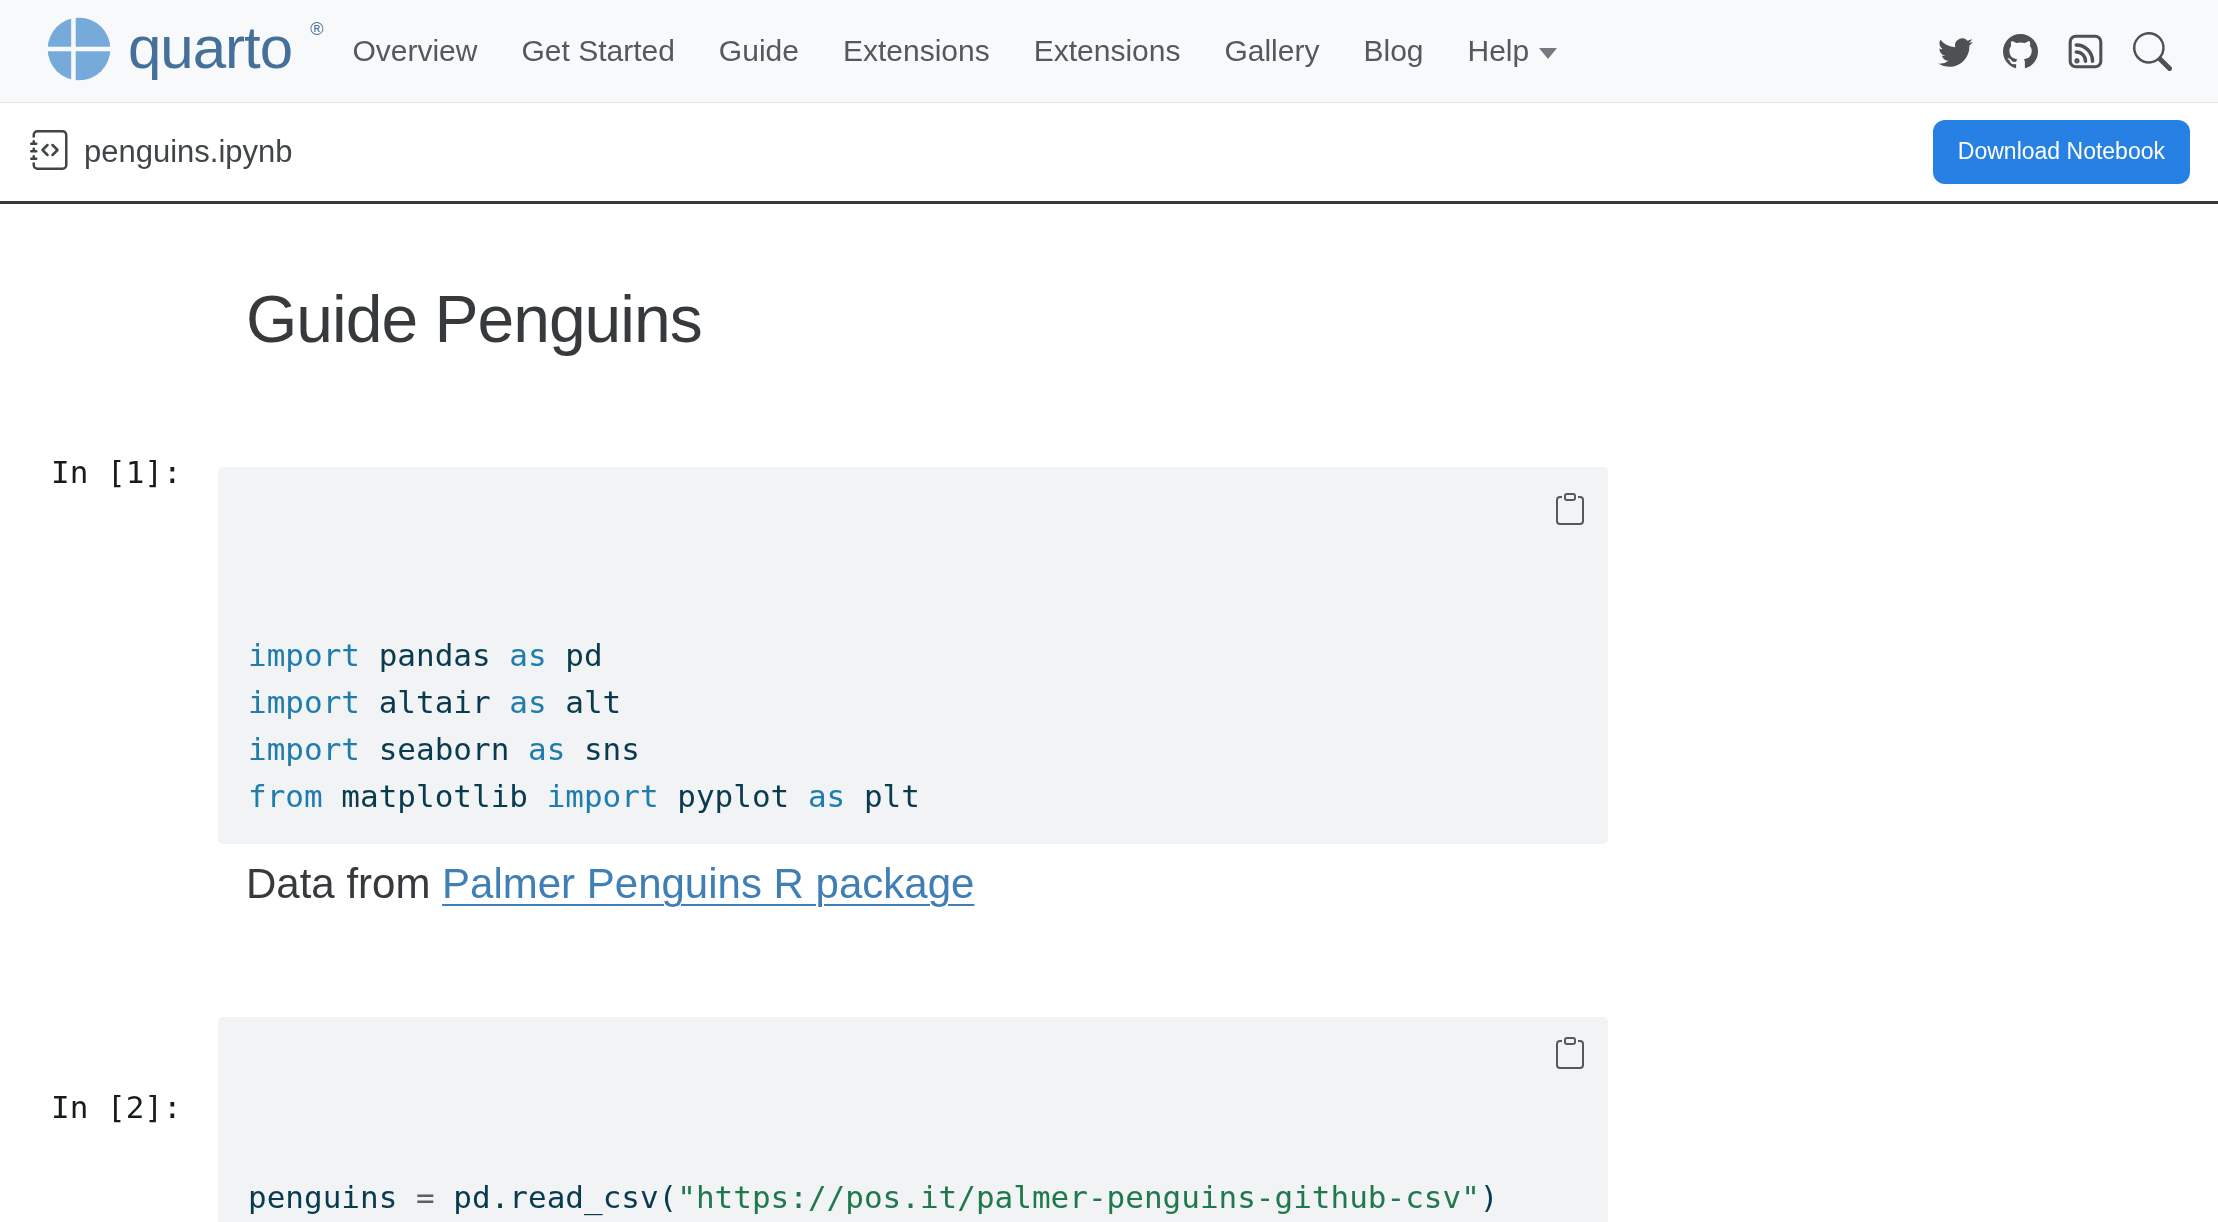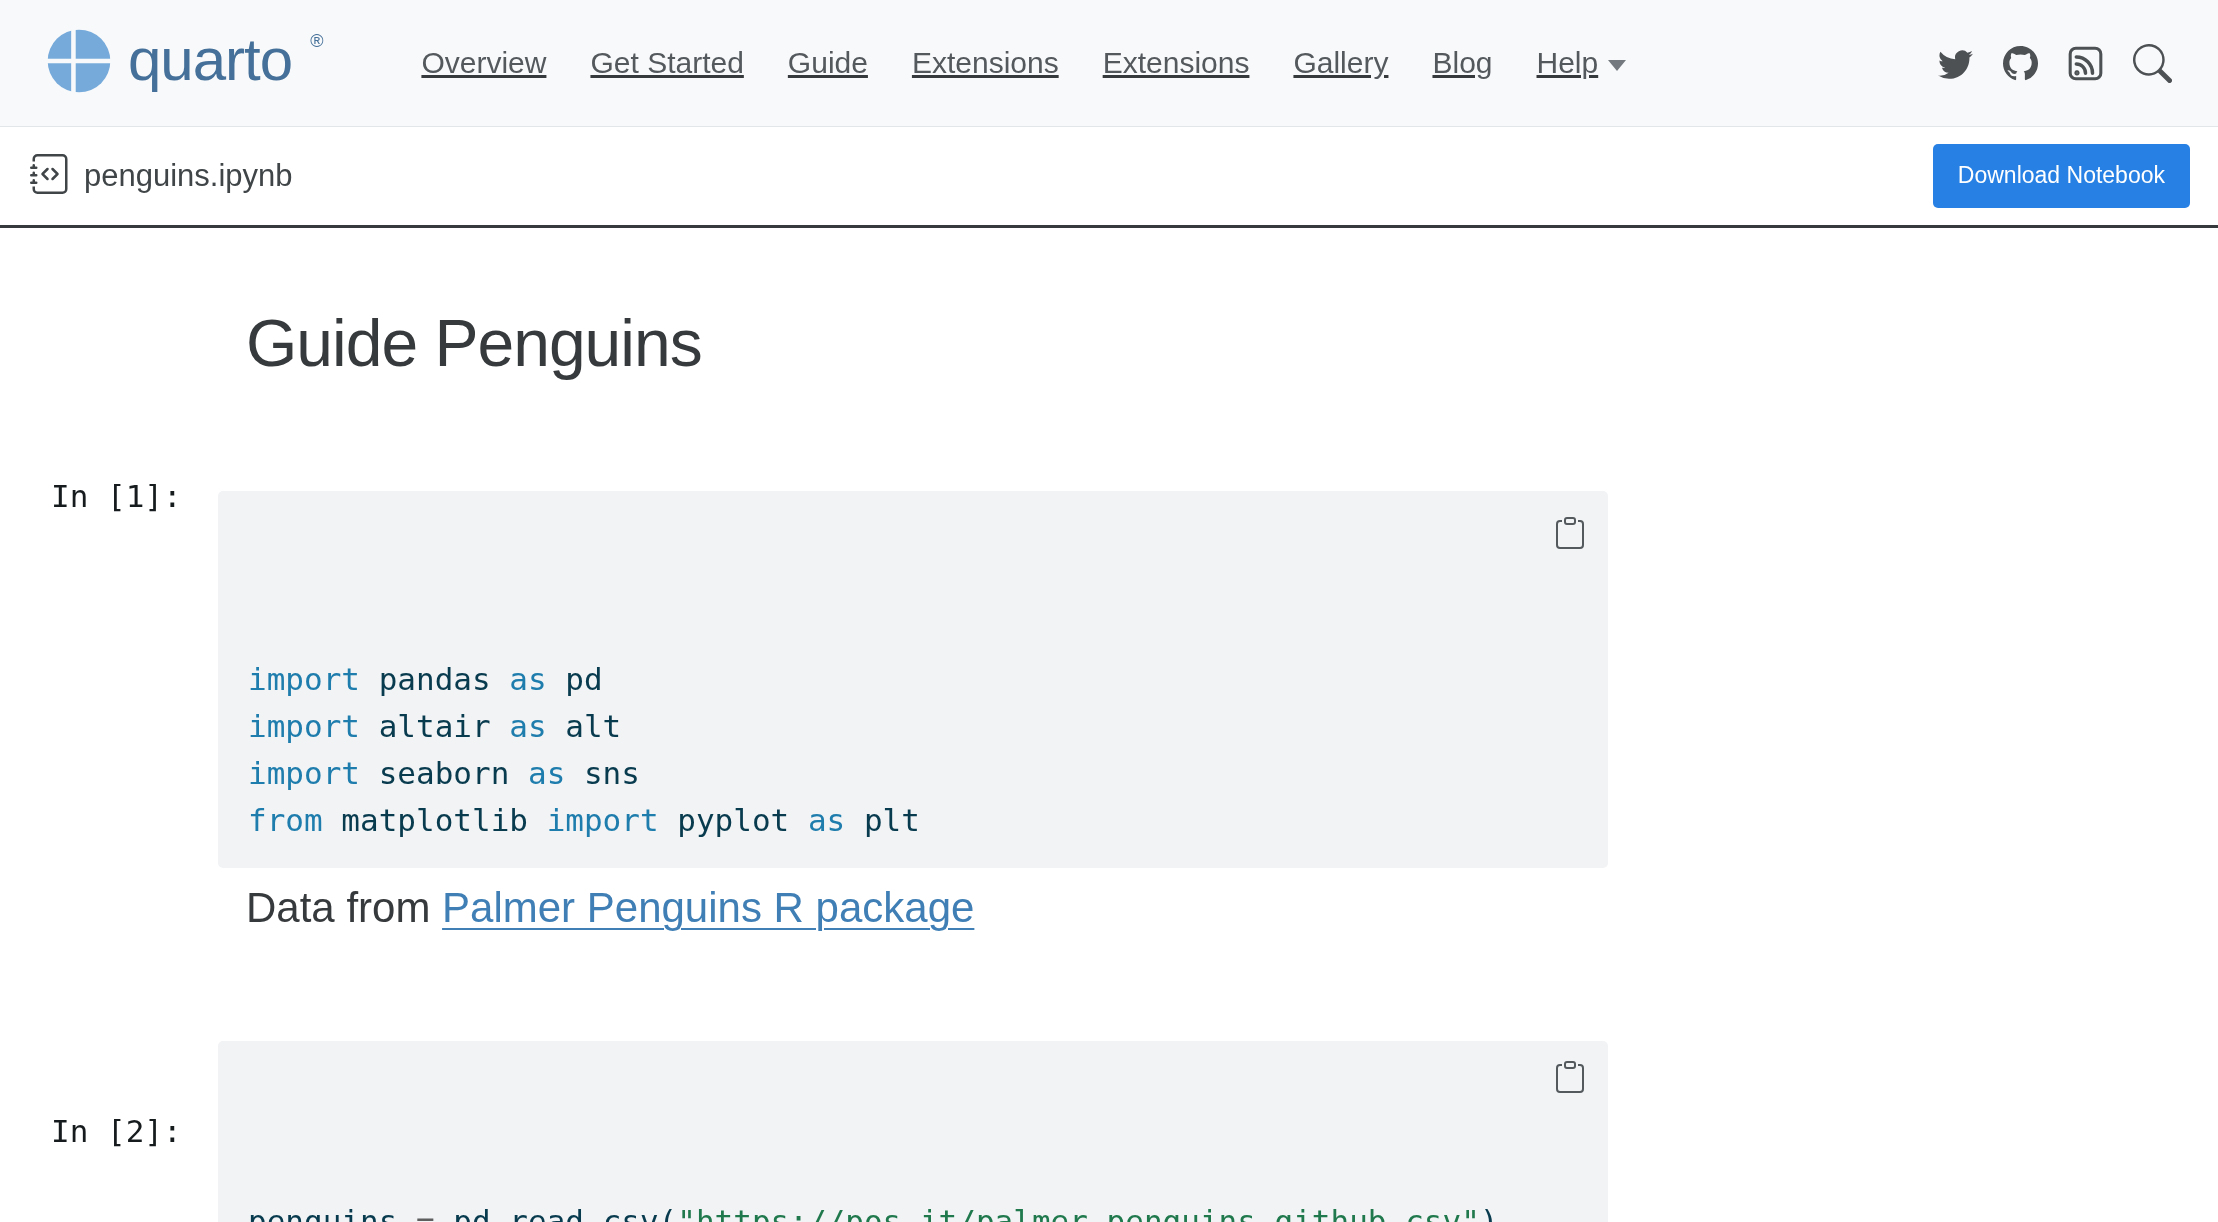--- a/index.html
+++ b/index.html
@@ -4,42 +4,42 @@
 <style>
   * { margin:0; padding:0; box-sizing:border-box; }
   html,body { background:#fff; }
   #page {
     position:relative; width:2218px; height:1222px; overflow:hidden;
     background:#ffffff; font-family:"Liberation Sans", sans-serif; color:#373a3c;
   }
 
   
   .navbar {
-    height:127px; background:#f8f9fa; border-bottom:1px solid #e3e6e8;
+    height:103px; background:#f8f9fa; border-bottom:1px solid #e3e6e8;
     display:flex; align-items:center; padding:0 46px;
   }
   .brand { display:flex; align-items:center; gap:16px; cursor:pointer; }
   .brand-word { font-size:60px; color:#447099; letter-spacing:-1px; line-height:1; position:relative; top:-3px;}
   .brand-reg { font-size:18px; color:#447099; vertical-align:super; position:relative; top:-22px; left:2px;}
-  .nav-links { display:flex; align-items:center; gap:44px; margin-left:100px;text-decoration:underline; }
+  .nav-links { display:flex; align-items:center; gap:44px; margin-left:31px; }
   .nav-link { font-size:30px; color:#54595e; cursor:pointer; display:flex; align-items:center; gap:10px; white-space:nowrap;}
   .caret-down { width:0; height:0; border-left:9px solid transparent; border-right:9px solid transparent; border-top:11px solid #73797e; margin-top:4px;}
   .nav-icons { margin-left:auto; display:flex; align-items:center; gap:30px; }
   .nav-icons svg { display:block; cursor:pointer; }
 
   
   .subheader {
     height:101px; background:#fff; border-bottom:3px solid #373a3c;
     display:flex; align-items:center; padding:0 28px 0 30px;
   }
   .file-group { display:flex; align-items:center; gap:14px; }
   .filename { font-size:31px; color:#404548; }
   .download-btn {
     margin-left:auto; background:#2780e3; color:#ffffff; border:none; cursor:pointer;
-    font-family:"Liberation Sans", sans-serif; font-size:23px; padding:18px 25px; border-radius:5px; line-height:1.2;
+    font-family:"Liberation Sans", sans-serif; font-size:23px; padding:18px 25px; border-radius:12px; line-height:1.2;
   }
 
   
   .article { position:relative; }
   h1.title { margin:76px 610px 0 246px; font-size:66px; font-weight:500; color:#373a3c; letter-spacing:-1px; line-height:1.2; }
 
   .cell-row { display:flex; align-items:flex-start; margin:0 610px 0 51px; }
   .cell-row.single { align-items:center; }
   .in-label {
     width:167px; flex:0 0 167px; font-family:"DejaVu Sans Mono", monospace;

